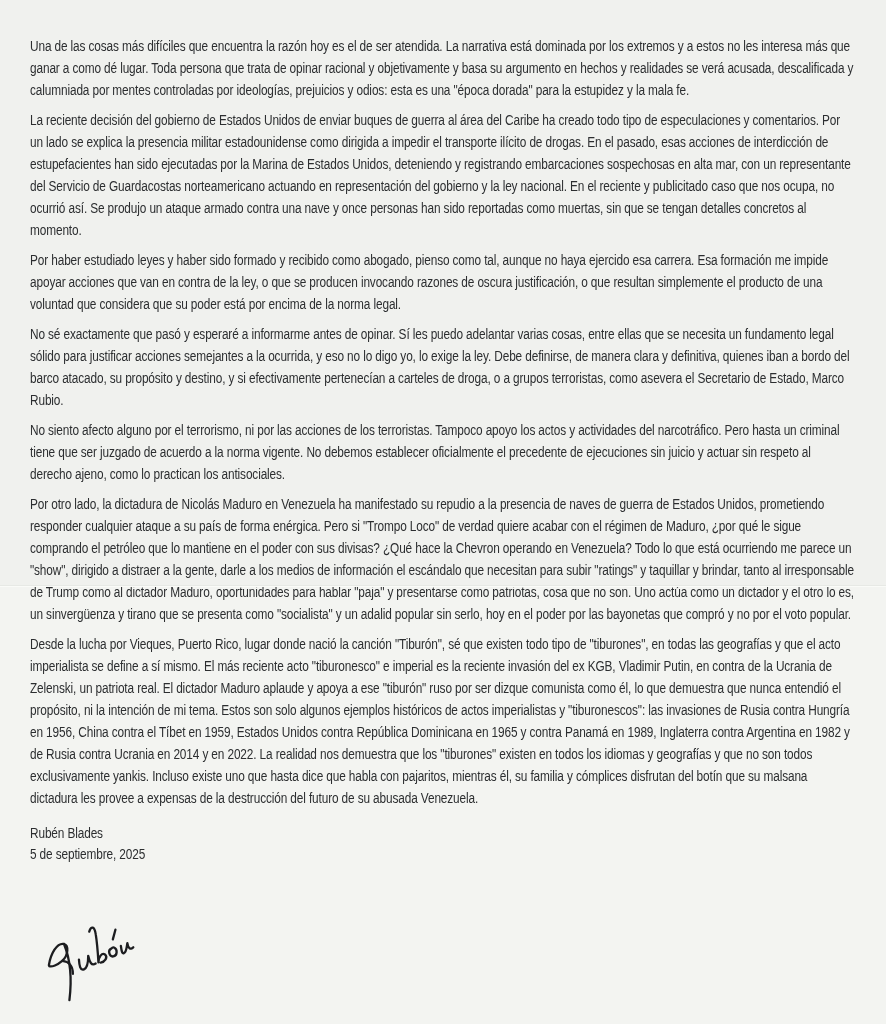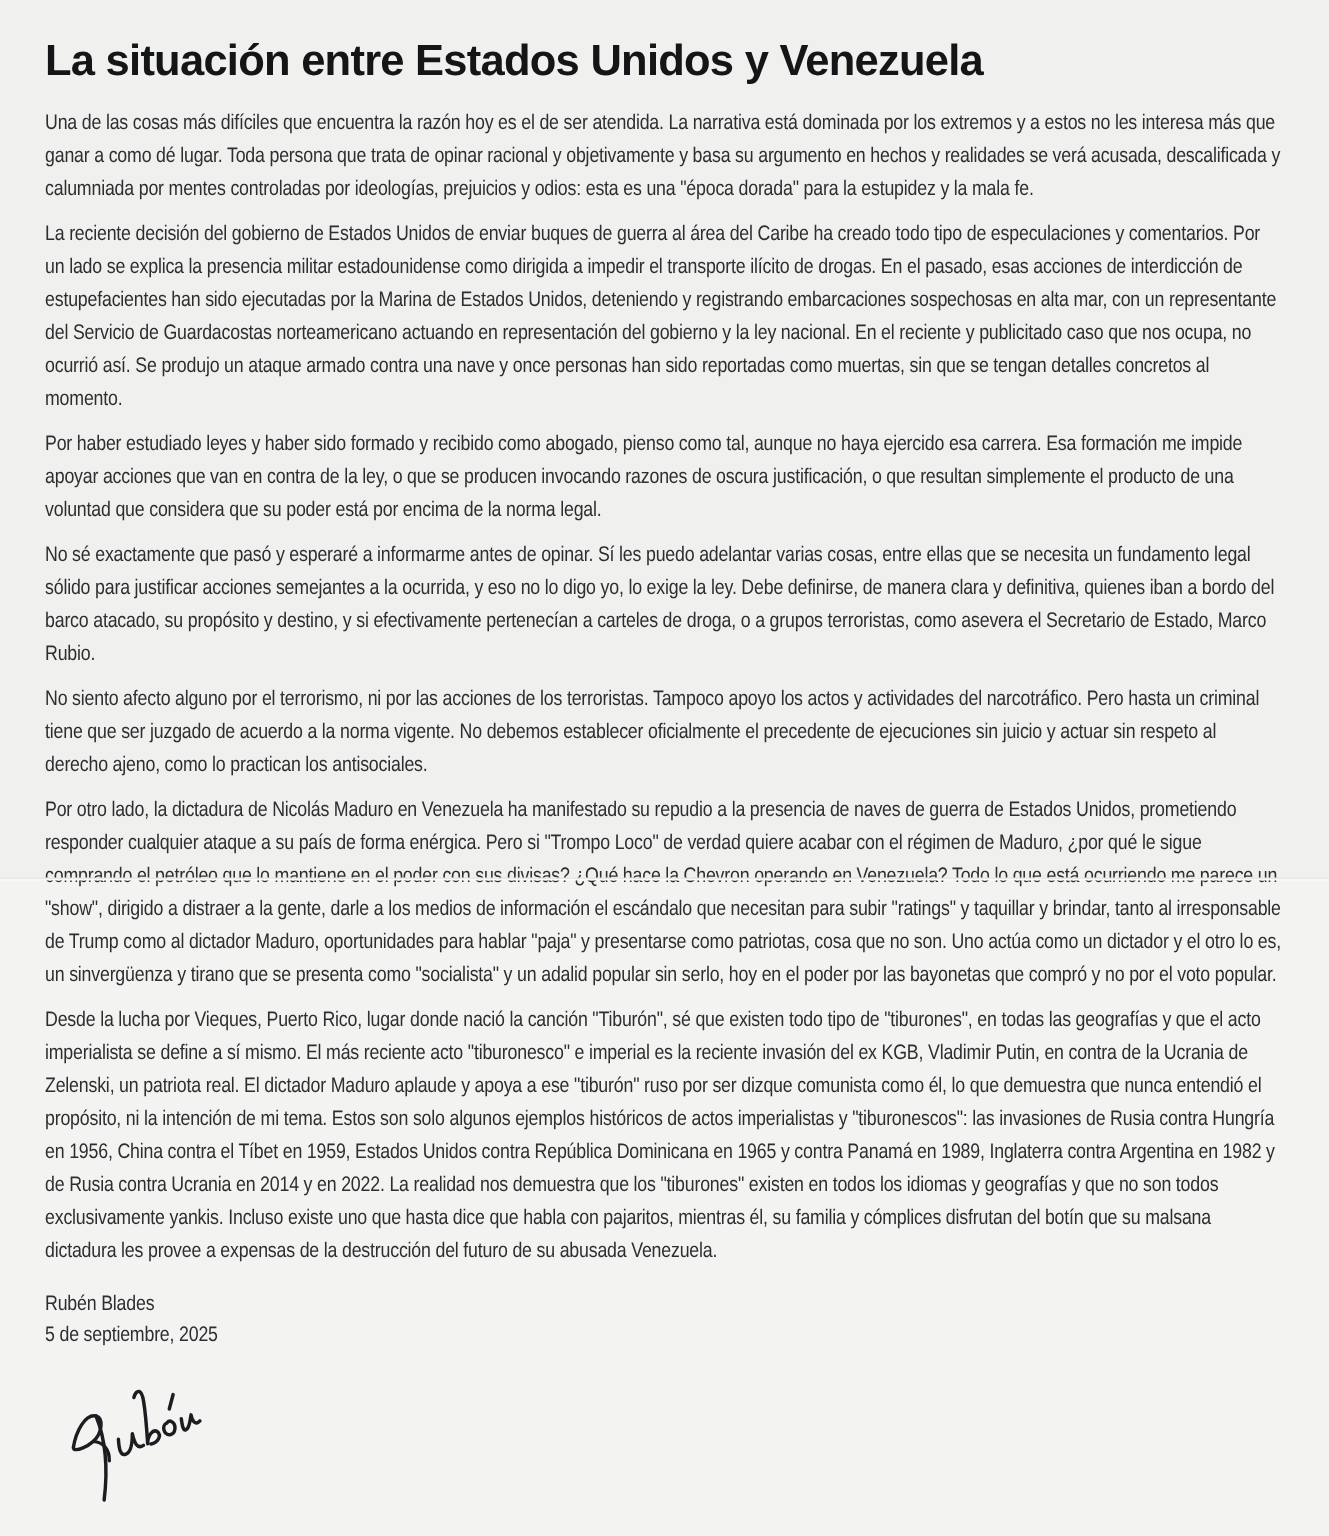--- a/index.html
+++ b/index.html
@@ -65,21 +65,20 @@
     stroke: #1c1d20;
     stroke-width: 2.3;
     stroke-linecap: round;
     stroke-linejoin: round;
   }
 </style>
 </head>
 <body>
 
 <div class="page">
-  <h1 class="title">La situación entre Estados Unidos y Venezuela</h1>
 
   <div class="body-col">
     <p>Una de las cosas más difíciles que encuentra la razón hoy es el de ser atendida. La narrativa está dominada por los extremos y a estos no les interesa más que ganar a como dé lugar. Toda persona que trata de opinar racional y objetivamente y basa su argumento en hechos y realidades se verá acusada, descalificada y calumniada por mentes controladas por ideologías, prejuicios y odios: esta es una "época dorada" para la estupidez y la mala fe.</p>
     <p>La reciente decisión del gobierno de Estados Unidos de enviar buques de guerra al área del Caribe ha creado todo tipo de especulaciones y comentarios. Por un lado se explica la presencia militar estadounidense como dirigida a impedir el transporte ilícito de drogas. En el pasado, esas acciones de interdicción de estupefacientes han sido ejecutadas por la Marina de Estados Unidos, deteniendo y registrando embarcaciones sospechosas en alta mar, con un representante del Servicio de Guardacostas norteamericano actuando en representación del gobierno y la ley nacional. En el reciente y publicitado caso que nos ocupa, no ocurrió así. Se produjo un ataque armado contra una nave y once personas han sido reportadas como muertas, sin que se tengan detalles concretos al momento.</p>
     <p>Por haber estudiado leyes y haber sido formado y recibido como abogado, pienso como tal, aunque no haya ejercido esa carrera. Esa formación me impide apoyar acciones que van en contra de la ley, o que se producen invocando razones de oscura justificación, o que resultan simplemente el producto de una voluntad que considera que su poder está por encima de la norma legal.</p>
     <p>No sé exactamente que pasó y esperaré a informarme antes de opinar. Sí les puedo adelantar varias cosas, entre ellas que se necesita un fundamento legal sólido para justificar acciones semejantes a la ocurrida, y eso no lo digo yo, lo exige la ley. Debe definirse, de manera clara y definitiva, quienes iban a bordo del barco atacado, su propósito y destino, y si efectivamente pertenecían a carteles de droga, o a grupos terroristas, como asevera el Secretario de Estado, Marco Rubio.</p>
     <p>No siento afecto alguno por el terrorismo, ni por las acciones de los terroristas. Tampoco apoyo los actos y actividades del narcotráfico. Pero hasta un criminal tiene que ser juzgado de acuerdo a la norma vigente. No debemos establecer oficialmente el precedente de ejecuciones sin juicio y actuar sin respeto al derecho ajeno, como lo practican los antisociales.</p>
     <p>Por otro lado, la dictadura de Nicolás Maduro en Venezuela ha manifestado su repudio a la presencia de naves de guerra de Estados Unidos, prometiendo responder cualquier ataque a su país de forma enérgica. Pero si "Trompo Loco" de verdad quiere acabar con el régimen de Maduro, ¿por qué le sigue comprando el petróleo que lo mantiene en el poder con sus divisas? ¿Qué hace la Chevron operando en Venezuela? Todo lo que está ocurriendo me parece un "show", dirigido a distraer a la gente, darle a los medios de información el escándalo que necesitan para subir "ratings" y taquillar y brindar, tanto al irresponsable de Trump como al dictador Maduro, oportunidades para hablar "paja" y presentarse como patriotas, cosa que no son. Uno actúa como un dictador y el otro lo es, un sinvergüenza y tirano que se presenta como "socialista" y un adalid popular sin serlo, hoy en el poder por las bayonetas que compró y no por el voto popular.</p>
     <p>Desde la lucha por Vieques, Puerto Rico, lugar donde nació la canción "Tiburón", sé que existen todo tipo de "tiburones", en todas las geografías y que el acto imperialista se define a sí mismo. El más reciente acto "tiburonesco" e imperial es la reciente invasión del ex KGB, Vladimir Putin, en contra de la Ucrania de Zelenski, un patriota real. El dictador Maduro aplaude y apoya a ese "tiburón" ruso por ser dizque comunista como él, lo que demuestra que nunca entendió el propósito, ni la intención de mi tema. Estos son solo algunos ejemplos históricos de actos imperialistas y "tiburonescos": las invasiones de Rusia contra Hungría en 1956, China contra el Tíbet en 1959, Estados Unidos contra República Dominicana en 1965 y contra Panamá en 1989, Inglaterra contra Argentina en 1982 y de Rusia contra Ucrania en 2014 y en 2022. La realidad nos demuestra que los "tiburones" existen en todos los idiomas y geografías y que no son todos exclusivamente yankis. Incluso existe uno que hasta dice que habla con pajaritos, mientras él, su familia y cómplices disfrutan del botín que su malsana dictadura les provee a expensas de la destrucción del futuro de su abusada Venezuela.</p>
 

